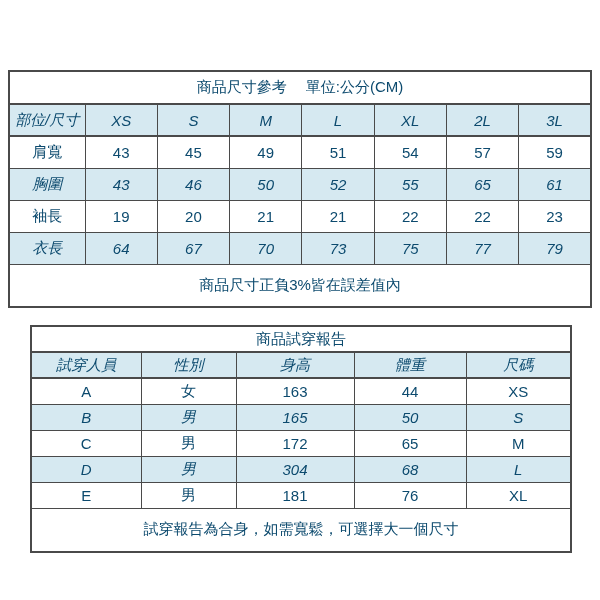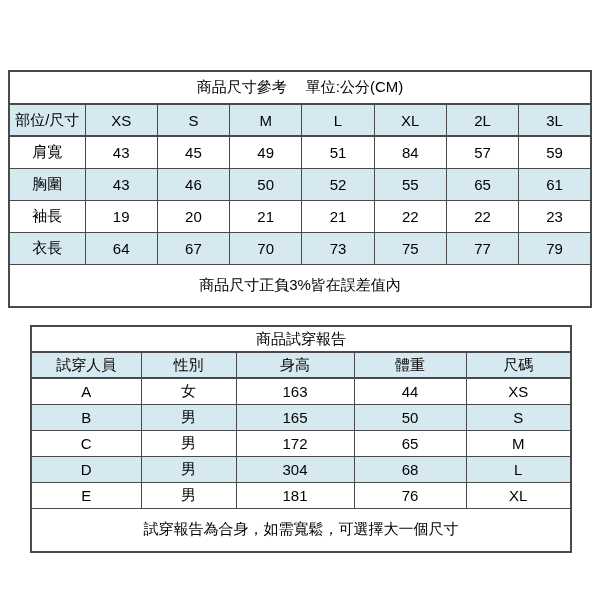--- a/index.html
+++ b/index.html
@@ -12,21 +12,21 @@
     height: 600px;
     position: relative;
     font-family: "Liberation Sans", "DejaVu Sans", sans-serif;
     color: #333333;
   }
   table {
     border-collapse: collapse;
     table-layout: fixed;
     position: absolute;
     font-size: 15px;
-    color: #000000;
+    color: #0c4a6e;
     background: #ffffff;
   }
   td {
     border: 1px solid #4a4a4a;
     text-align: center;
     vertical-align: middle;
     padding: 0;
     overflow: hidden;
     white-space: nowrap;
   }
@@ -44,20 +44,21 @@
   }
   tr.title-row td {
     border-bottom-width: 2px;
     background: #ffffff;
   }
   tr.header-row td {
     border-bottom-width: 2px;
   }
   .blue td {
     background: #d6e9f1;
+    font-style: italic;
   }
   .white td {
     background: #ffffff;
     margin-left: 16px;
   }
   .size-table tr { height: 32px; }
   .size-table tr.title-row { height: 33px; }
   .size-table tr.foot-row { height: 43px; }
   .fitting-table tr { height: 26px; }
   .fitting-table tr.foot-row { height: 44px; }
@@ -89,21 +90,21 @@
       <td>XL</td>
       <td>2L</td>
       <td>3L</td>
     </tr>
     <tr class="white">
       <td>肩寬</td>
       <td>43</td>
       <td>45</td>
       <td>49</td>
       <td>51</td>
-      <td>84</td>
+      <td>54</td>
       <td>57</td>
       <td>59</td>
     </tr>
     <tr class="blue">
       <td>胸圍</td>
       <td>43</td>
       <td>46</td>
       <td>50</td>
       <td>52</td>
       <td>55</td>

